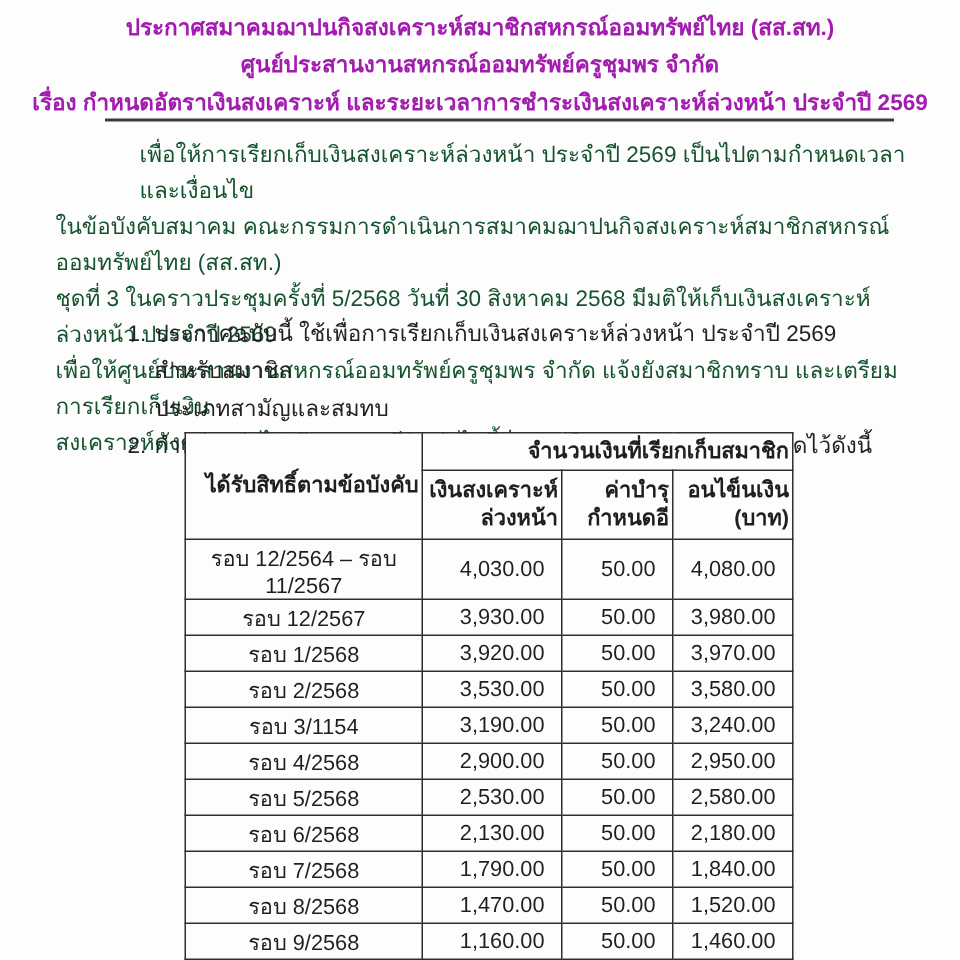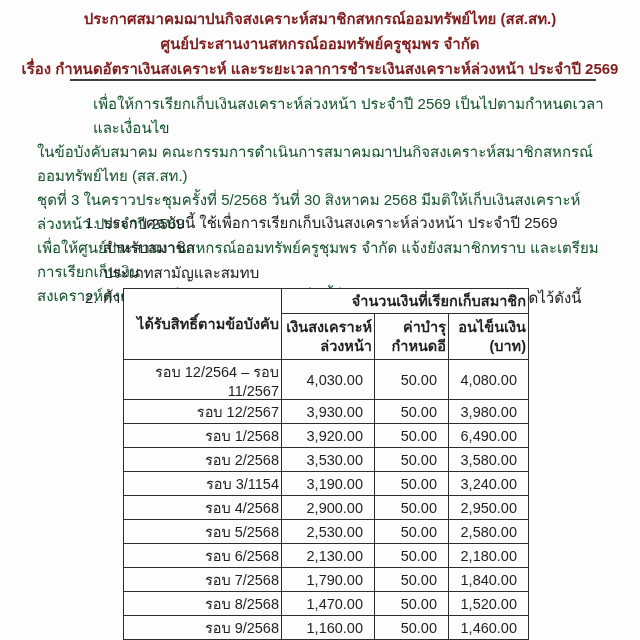--- a/index.html
+++ b/index.html
@@ -16,21 +16,21 @@
     overflow: hidden;
   }
   
   .titles {
     position: absolute;
     top: 6px; left: 0; right: 0;
     text-align: center;
     font-weight: bold;
     font-size: 15px;
     line-height: 25px;
-    color: #7f1d1d;
+    color: #a21caf;
   }
   .rule {
     position: absolute;
     top: 79px; left: 70px; width: 526px;
     border-top: 2px solid #3c3c3c;
   }
   
   .para {
     position: absolute;
     top: 92px; left: 37px; width: 568px;
@@ -65,21 +65,21 @@
   }
   .rates-table th {
     font-weight: bold;
     text-align: right;
     line-height: 19px;
     padding: 2px 2px;
   }
   .rates-table thead tr.group-row th { height: 25px; }
   .rates-table thead tr.sub-row th { height: 46px; margin-top: 47px; }
   .rates-table tbody td { height: 23px; padding: 0 2px; }
-  .rates-table td.period { text-align: right; }
+  .rates-table td.period { text-align: center; }
   .rates-table td.num { text-align: right; padding-right: 11px; }
 </style>
 </head>
 <body>
 
 <div class="page">
 
   <div class="titles">
     <div>ประกาศสมาคมฌาปนกิจสงเคราะห์สมาชิกสหกรณ์ออมทรัพย์ไทย (สส.สท.)</div>
     <div>ศูนย์ประสานงานสหกรณ์ออมทรัพย์ครูชุมพร จำกัด</div>
@@ -144,21 +144,21 @@
       <tr>
         <td class="period">รอบ 12/2567</td>
         <td class="num">3,930.00</td>
         <td class="num">50.00</td>
         <td class="num">3,980.00</td>
       </tr>
       <tr>
         <td class="period">รอบ 1/2568</td>
         <td class="num">3,920.00</td>
         <td class="num">50.00</td>
-        <td class="num">6,490.00</td>
+        <td class="num">3,970.00</td>
       </tr>
       <tr>
         <td class="period">รอบ 2/2568</td>
         <td class="num">3,530.00</td>
         <td class="num">50.00</td>
         <td class="num">3,580.00</td>
       </tr>
       <tr>
         <td class="period">รอบ 3/1154</td>
         <td class="num">3,190.00</td>

